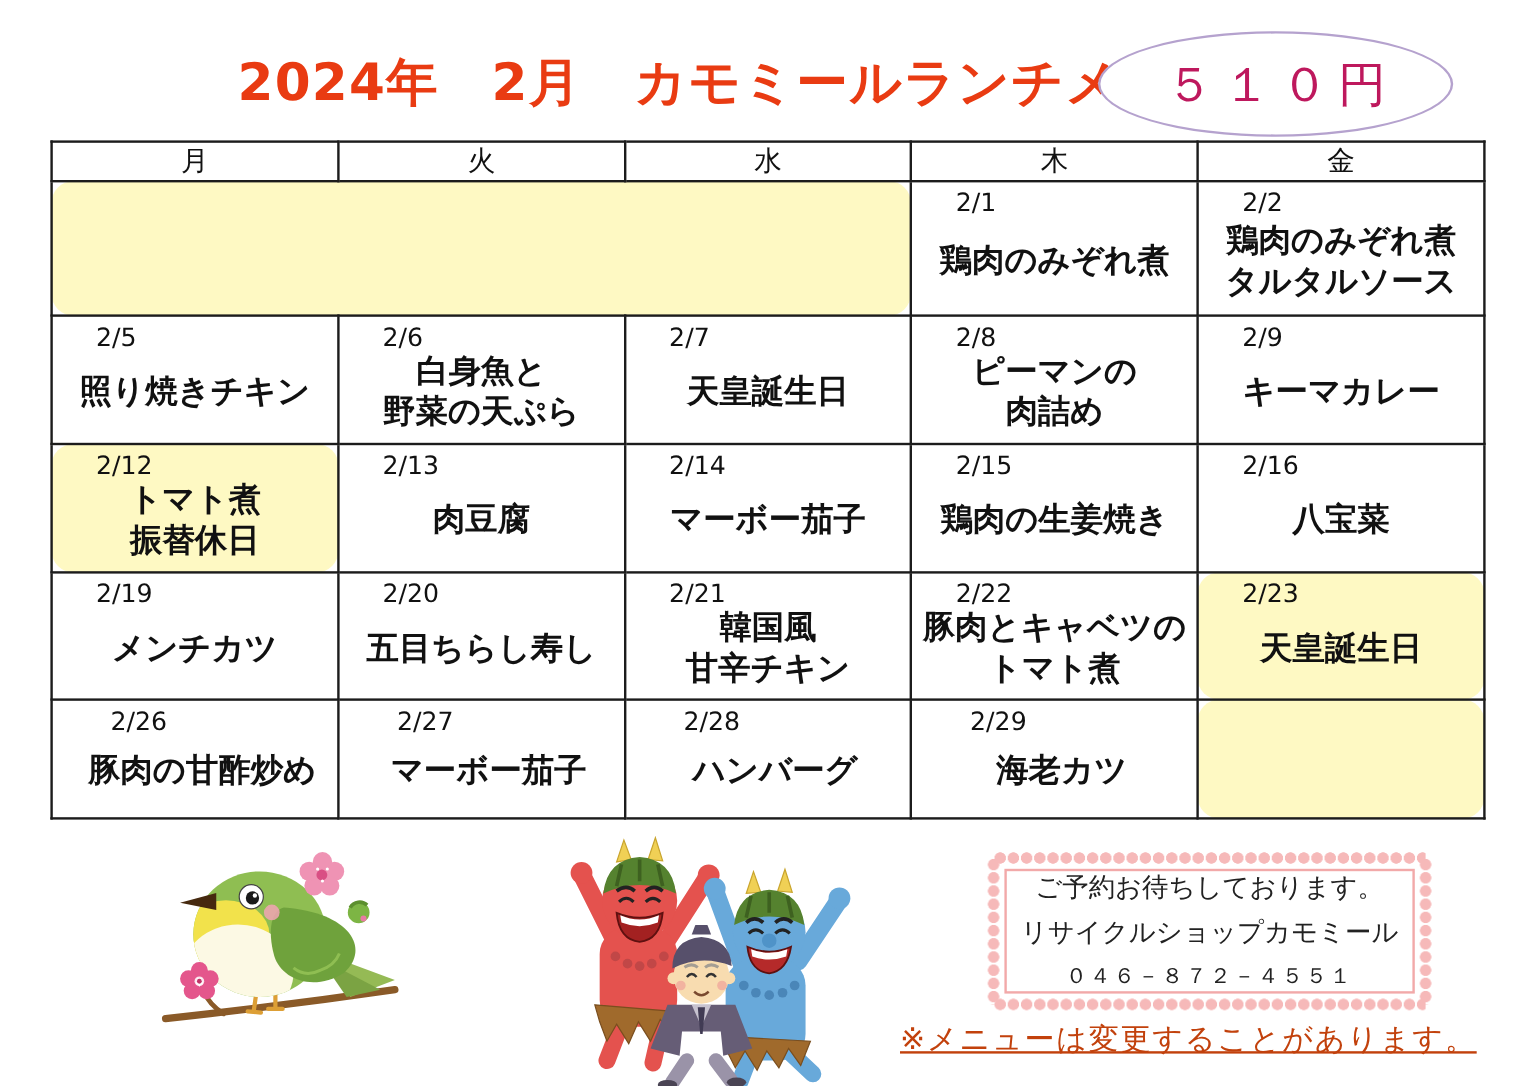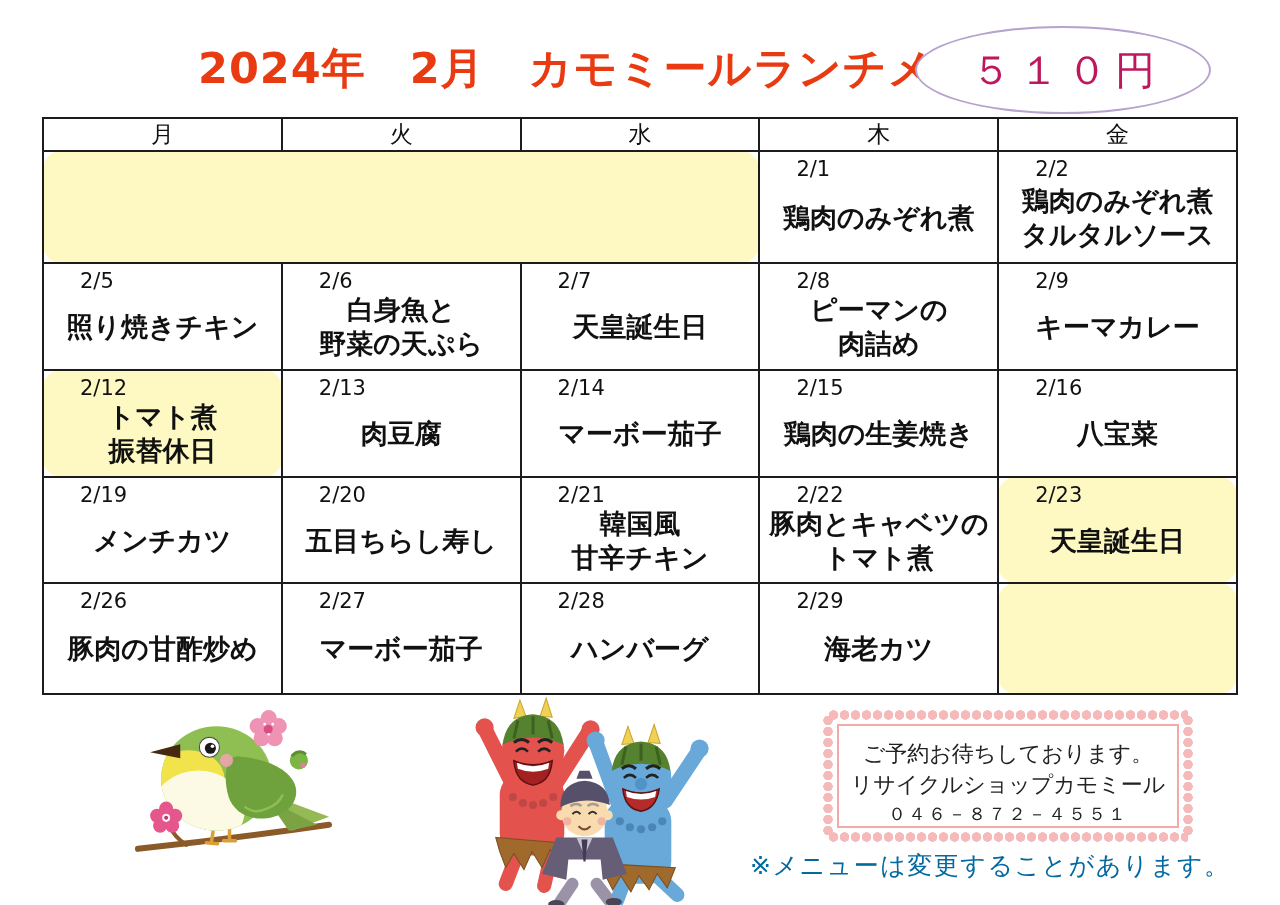--- a/index.html
+++ b/index.html
@@ -19,21 +19,21 @@
     border-collapse: collapse; table-layout: fixed; }
   .calendar th, .calendar td { border: 2px solid #1c1c1c; }
   .calendar thead th { height: 27px; background: #fff; font-size: 23px; font-weight: 500;
     text-align: center; vertical-align: middle; padding: 0; color: #111; }
   .calendar td { padding: 0; vertical-align: top; background: #fff; border-radius: 18px; }
   .calendar td.gray { background: #fef9c3; }
   .calendar tbody tr:nth-child(1) td { height: 112px; }
   .calendar tbody tr:nth-child(2) td { height: 106px; }
   .calendar tbody tr:nth-child(3) td { height: 107px; }
   .calendar tbody tr:nth-child(4) td { height: 83px; }
-  .calendar tbody tr:nth-child(5) td { height: 111px; }
+  .calendar tbody tr:nth-child(5) td { height: 99px; padding-left: 12px; }
   .cell { display: flex; flex-direction: column; height: 100%; width: 100%; }
   .date { padding: 5px 0 0 36px; font-size: 21px; color: #111; line-height: 1.15; }
   .menu { flex: 1; display: flex; flex-direction: column; align-items: center; justify-content: center;
     font-size: 27px; font-weight: 600; color: #111; line-height: 1.25; padding-bottom: 8px;
     text-align: center; }
 
   .illus { position: absolute; }
 
   .stamp { position: absolute; left: 823px; top: 710px; width: 370px; height: 132px; }
   .scallop { position: absolute; }
@@ -44,26 +44,26 @@
     background-image: radial-gradient(circle at 5.5px 5px, #f6b9b9 4.5px, rgba(255,255,255,0) 5px);
     background-size: 11px 10px; }
   .sc-left   { top: 5px; bottom: 5px; left: 0; width: 10px;
     background-image: radial-gradient(circle at 5px 5.5px, #f6b9b9 4.5px, rgba(255,255,255,0) 5px);
     background-size: 10px 11px; }
   .sc-right  { top: 5px; bottom: 5px; right: 0; width: 10px;
     background-image: radial-gradient(circle at 5px 5.5px, #f6b9b9 4.5px, rgba(255,255,255,0) 5px);
     background-size: 10px 11px; }
   .stamp-inner { position: absolute; left: 14px; right: 14px; top: 14px; bottom: 14px;
     background: #fff; border: 2.5px solid #f2a9a9;
-    display: flex; flex-direction: column; align-items: center; justify-content: flex-end; }
+    display: flex; flex-direction: column; align-items: center; justify-content: space-between; }
   .stamp-line { font-size: 22px; color: #222; line-height: 1.4; white-space: nowrap; }
   .stamp-line.phone { font-size: 18px; letter-spacing: 2px; }
 
-  .footnote { position: absolute; left: 750px; top: 849px; font-size: 25px; color: #0369a1;
-    letter-spacing: 1.5px; white-space: nowrap; }
+  .footnote { position: absolute; left: 750px; top: 849px; font-size: 25px; color: #c2410c;
+    letter-spacing: 1.5px; white-space: nowrap; text-decoration: underline; }
 </style>
 </head>
 <body>
 
 <div class="page">
 
   <div class="title">2024年　2月　カモミールランチメニュー</div>
 
   <div class="price-oval">
     <span>５１０円</span>

